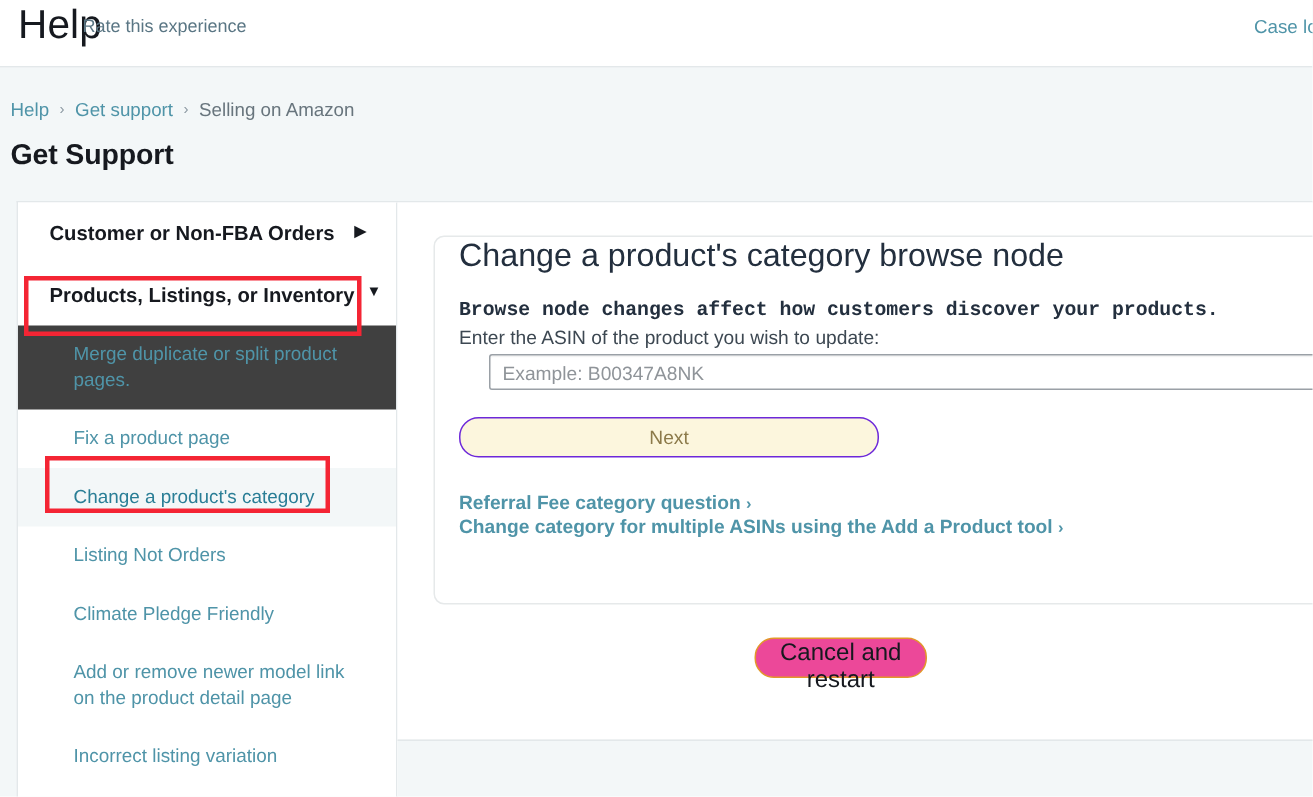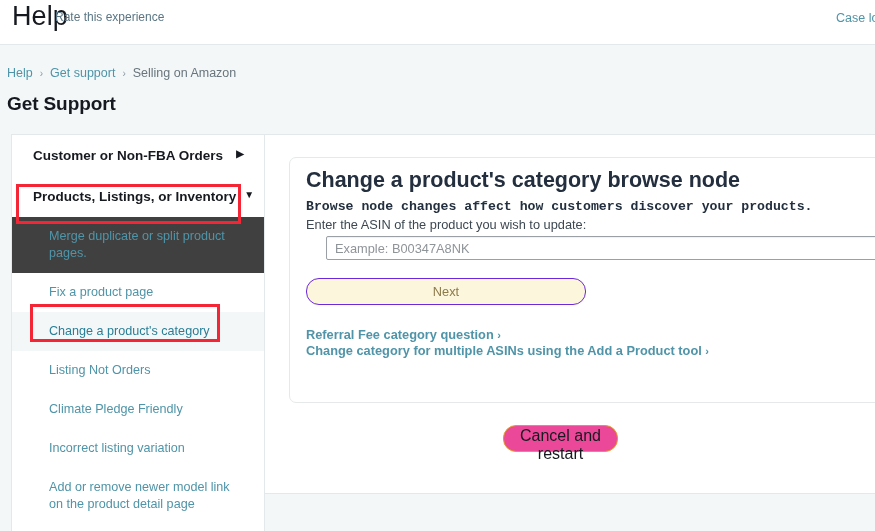--- a/index.html
+++ b/index.html
@@ -157,24 +157,24 @@
     width: 620px;
     height: 246px;
     border: 1px solid #e6e9ea;
     border-radius: 7px;
     box-sizing: border-box;
     background: #ffffff;
   }
   .card-title {
     position: absolute;
     left: 16px;
-    top: 10px;
+    top: 0;
     font-size: 21.5px;
     color: #232f3e;
-    font-weight: 700;
+    font-weight: 400;
     white-space: nowrap;
   }
   .card-subtitle {
     position: absolute;
     left: 16px;
     top: 41px;
     font-size: 13.2px;
     font-weight: bold;
     color: #232f3e;
     white-space: nowrap;
@@ -307,22 +307,22 @@
     <div class="cat-item">
       <span class="cat-label">Products, Listings, or Inventory</span>
       <span class="caret">▼</span>
     </div>
 
     <div class="sub-item shaded">Merge duplicate or split product pages.</div>
     <div class="sub-item">Fix a product page</div>
     <div class="sub-item selected">Change a product's category</div>
     <div class="sub-item">Listing Not Orders</div>
     <div class="sub-item">Climate Pledge Friendly</div>
+    <div class="sub-item">Add or remove newer model link on the product detail page</div>
     <div class="sub-item">Incorrect listing variation</div>
-    <div class="sub-item">Add or remove newer model link on the product detail page</div>
   </div>
 
   <div class="content">
 
     <div class="content-card">
       <div class="card-title">Change a product's category browse node</div>
       <div class="card-subtitle">Browse node changes affect how customers discover your products.</div>
       <div class="card-prompt">Enter the ASIN of the product you wish to update:</div>
 
       <input class="asin-input" type="text" placeholder="Example: B00347A8NK" style="">

